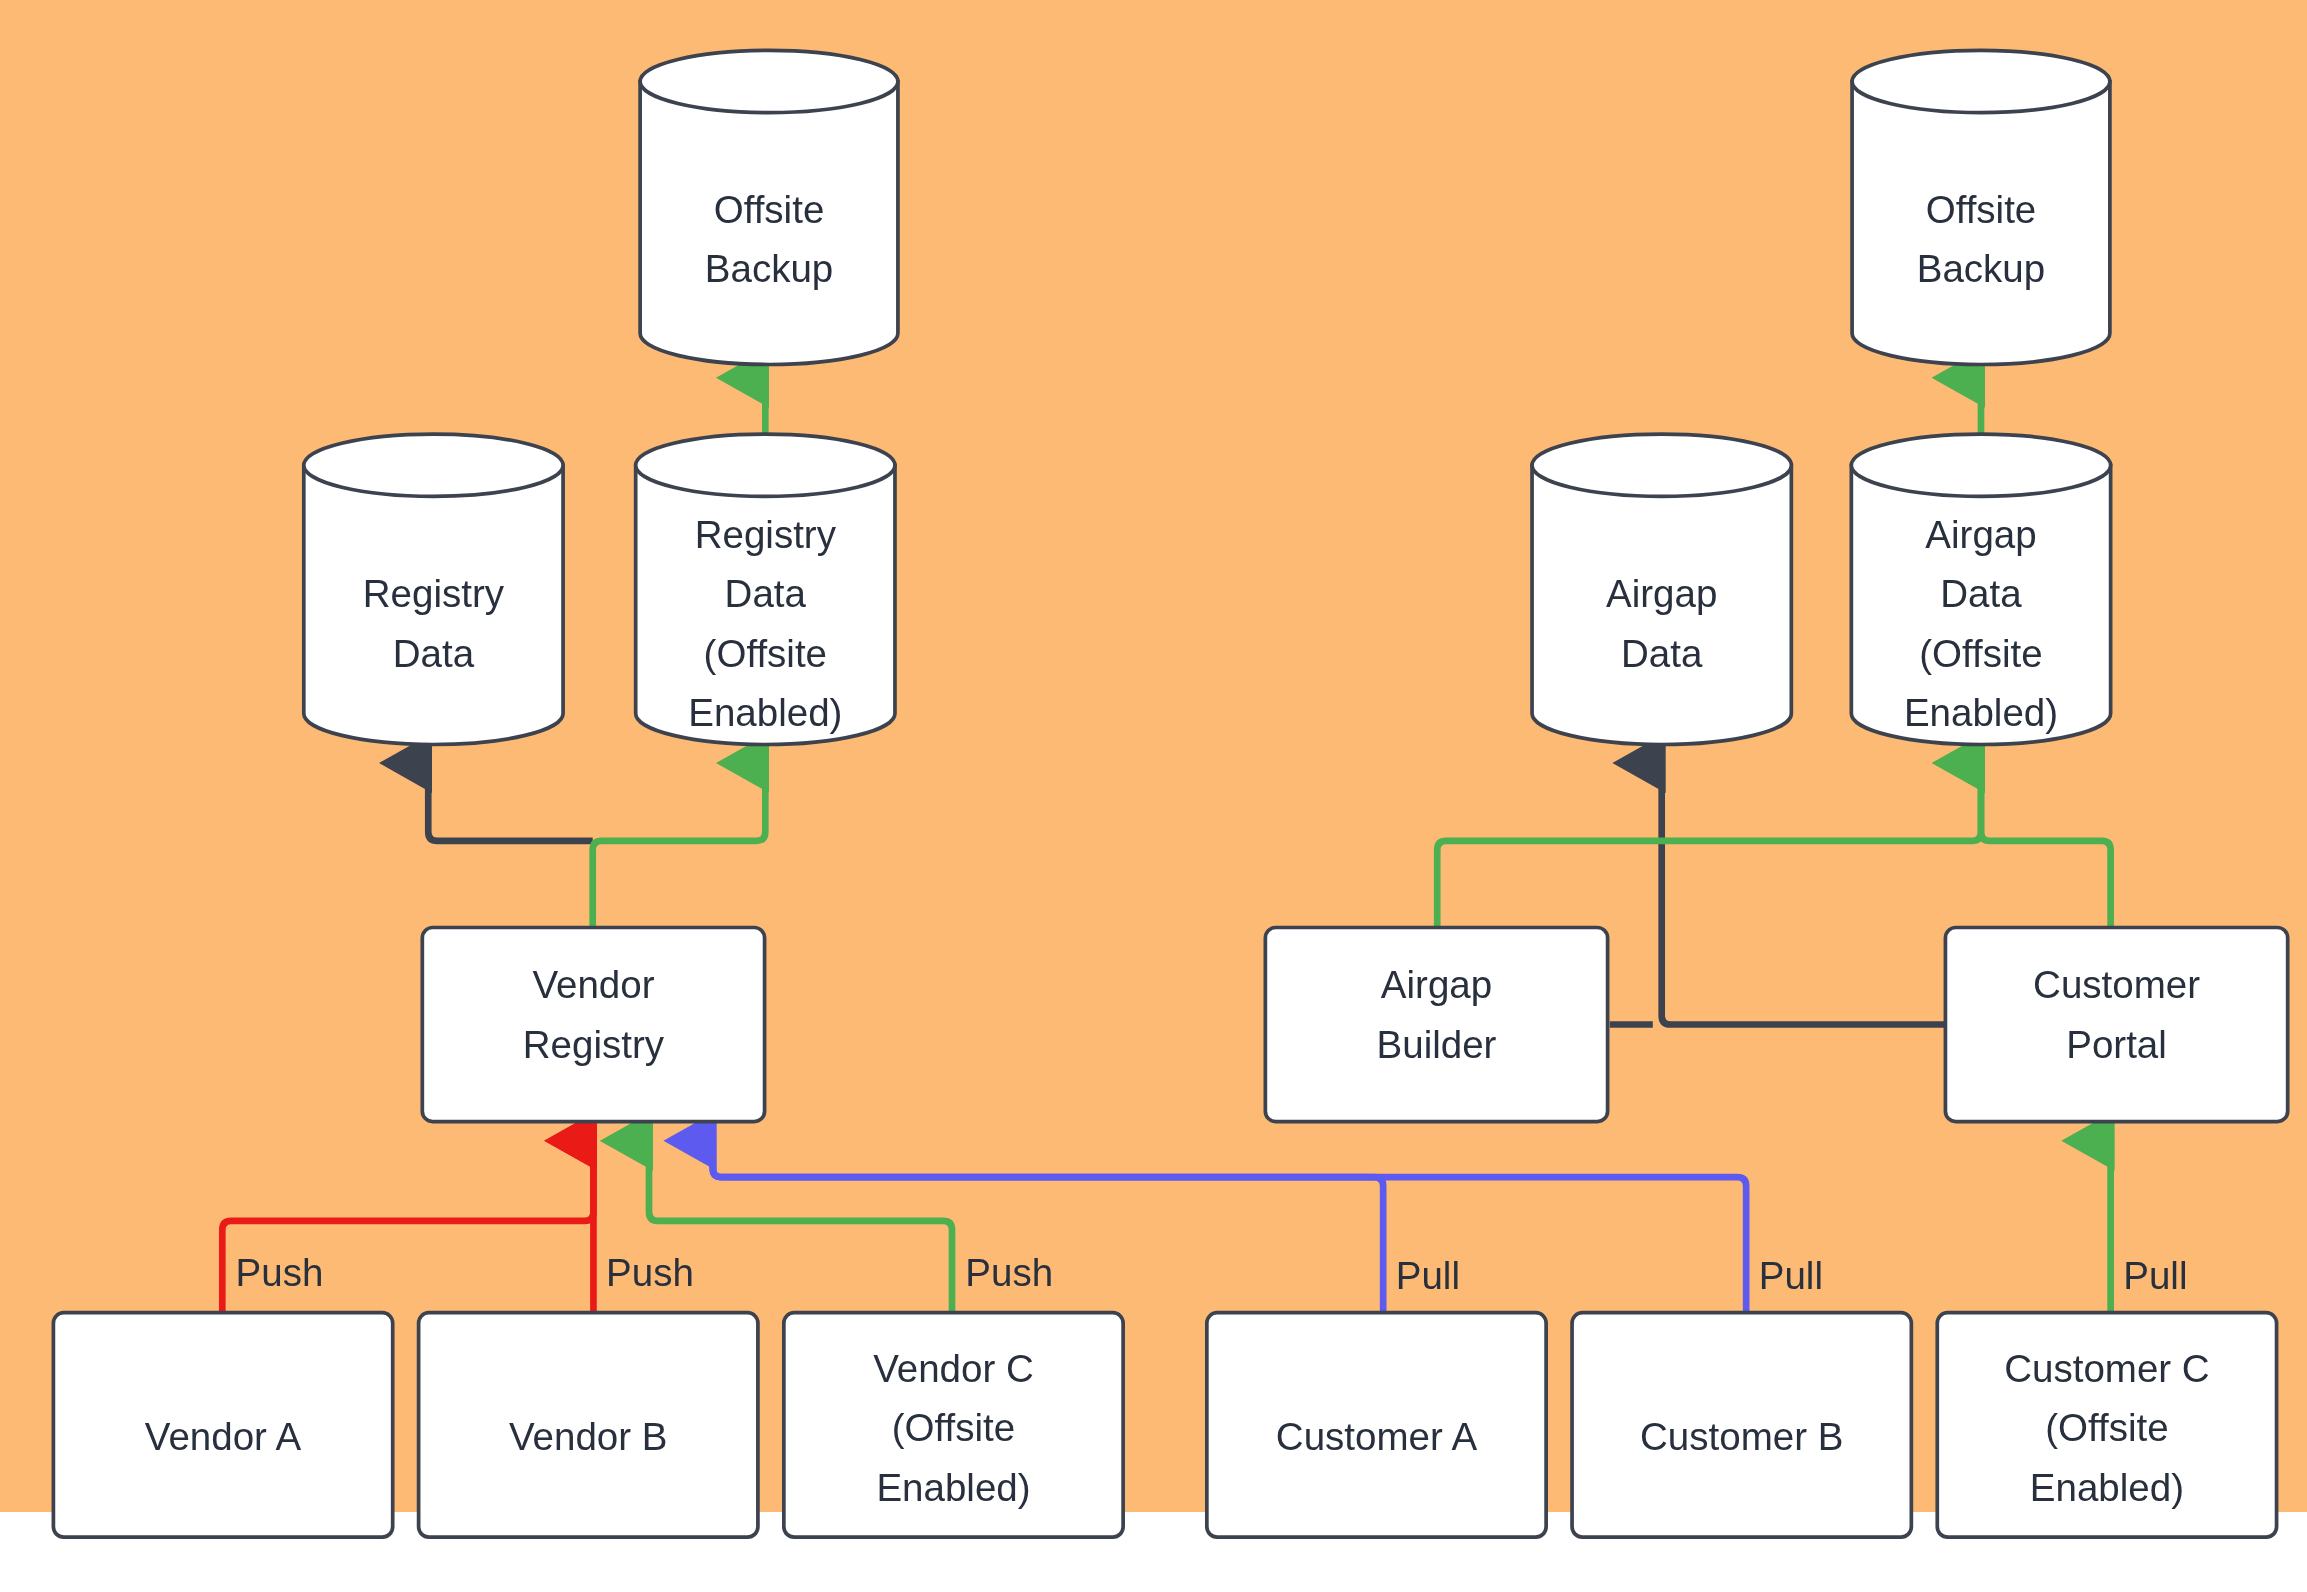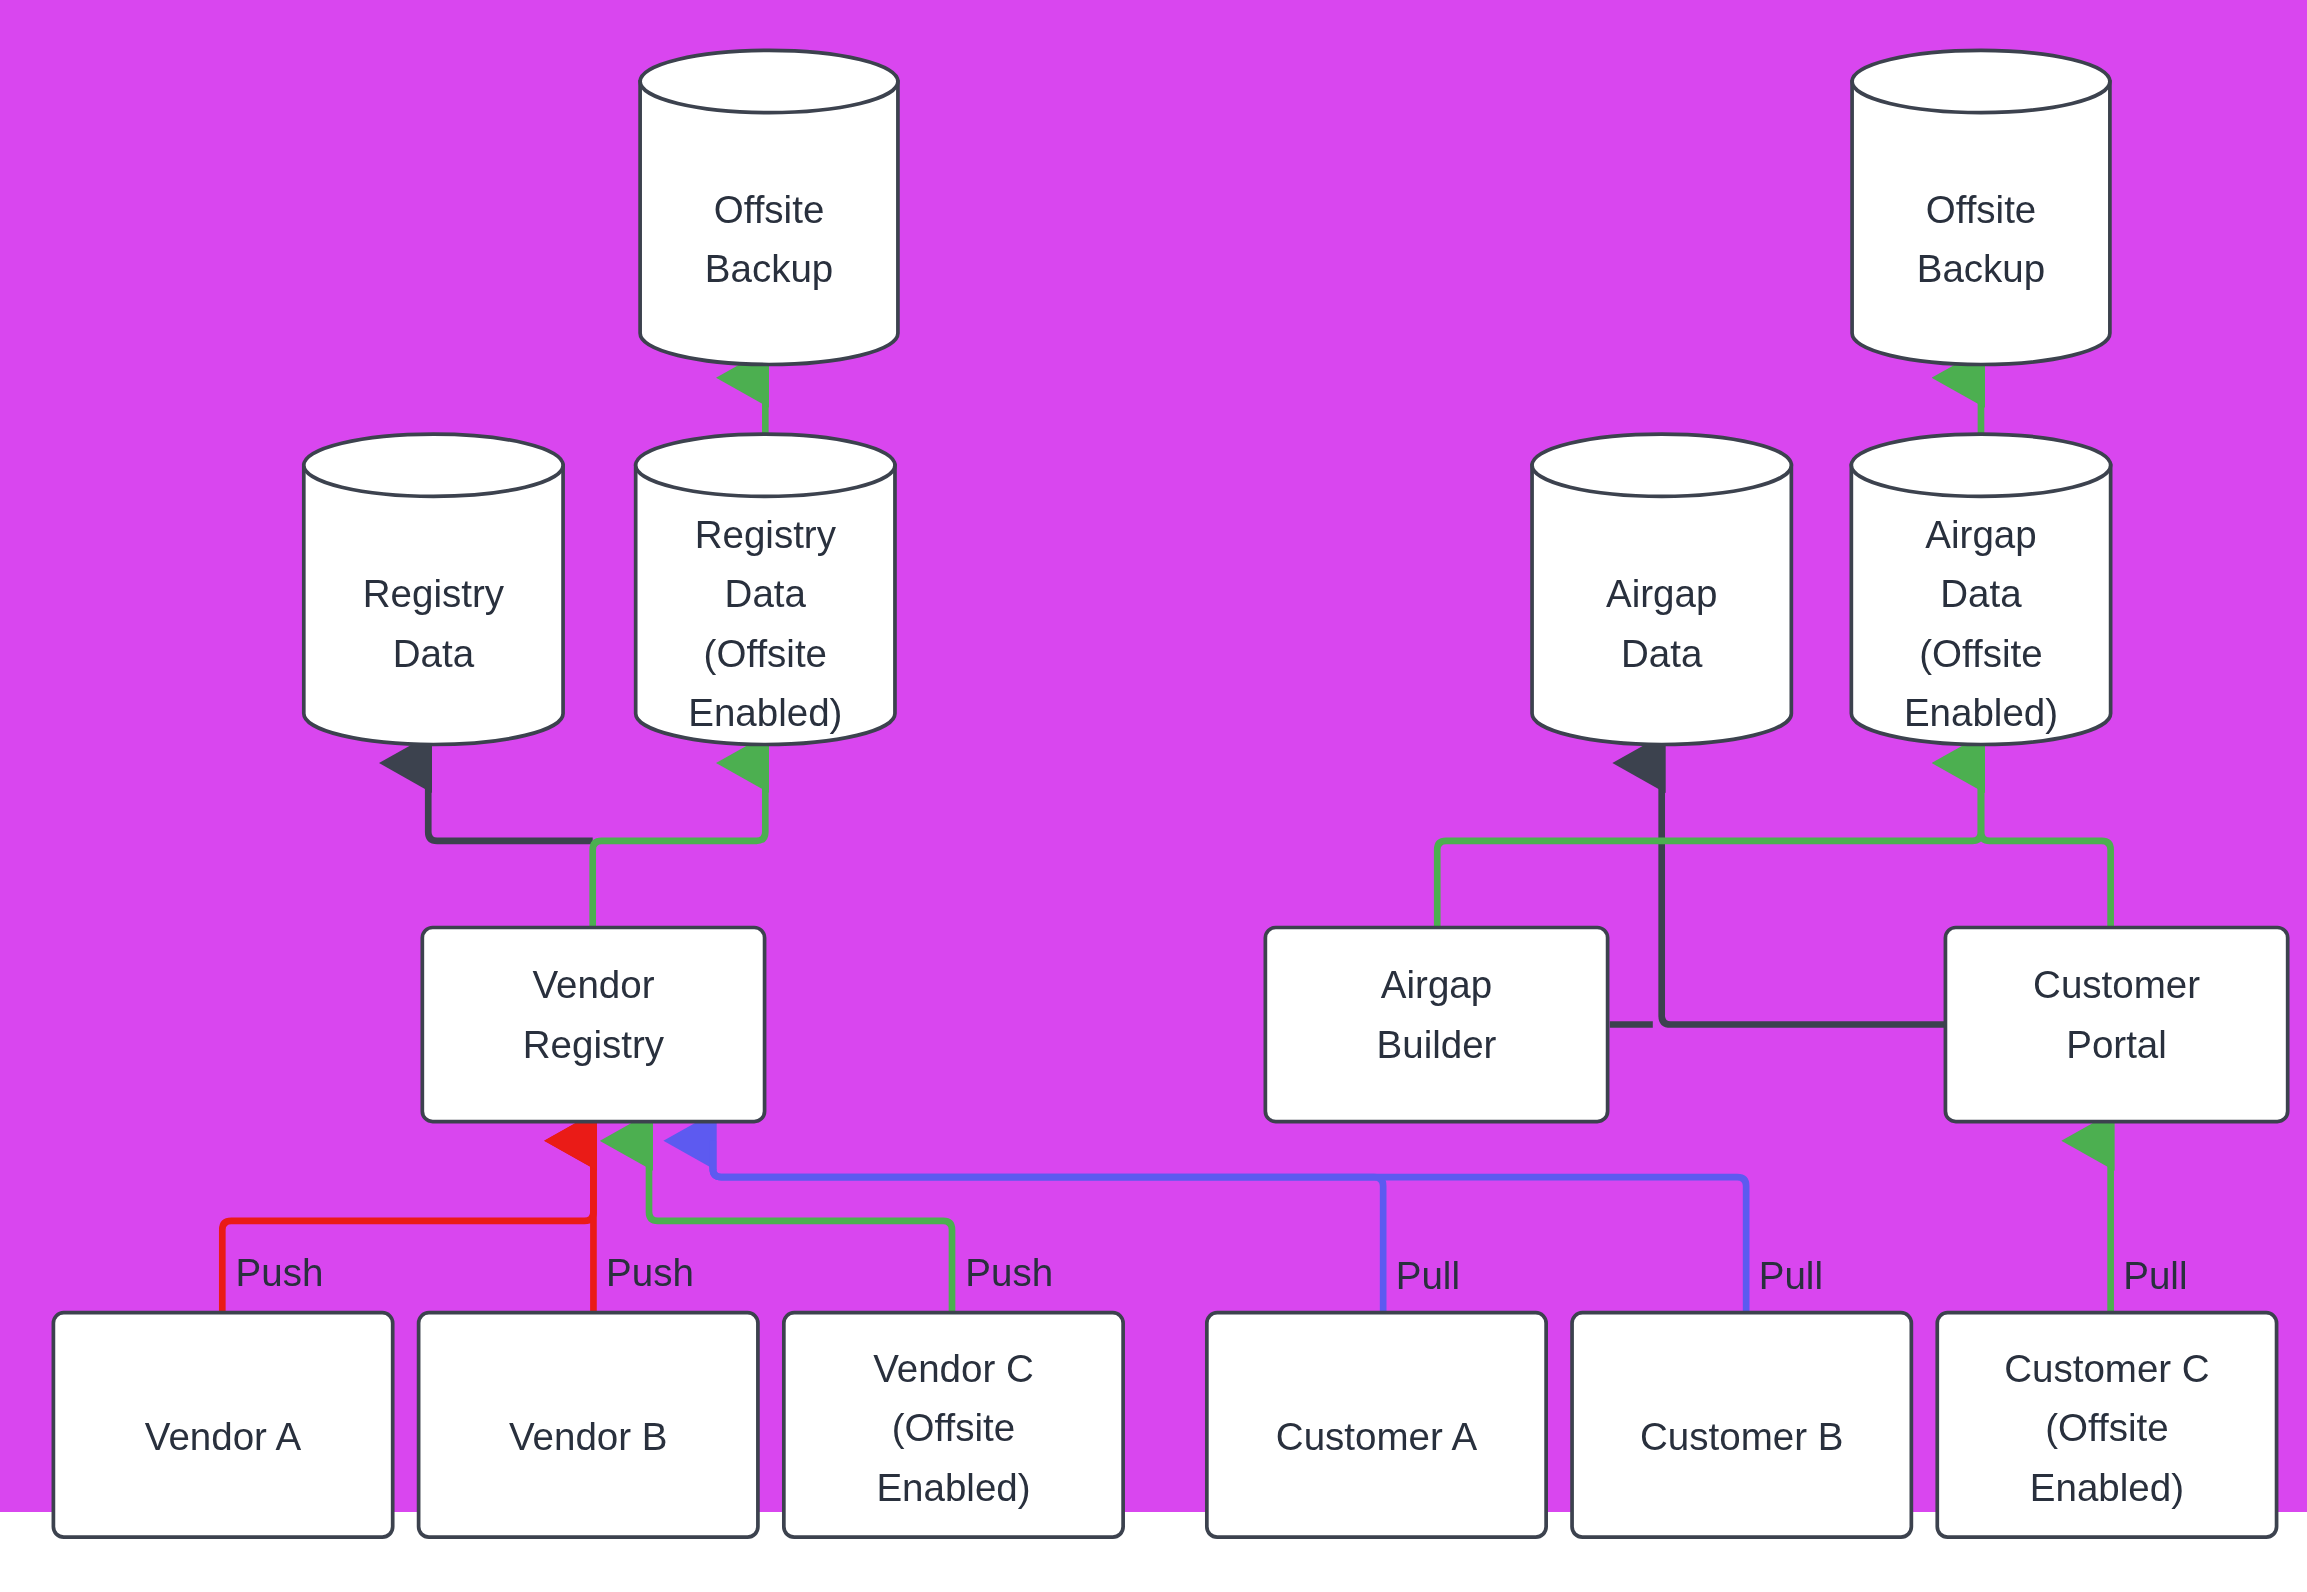--- a/index.html
+++ b/index.html
@@ -11,21 +11,21 @@
   body {
     width: 2307px;
     height: 1592px;
     overflow: hidden;
     font-family: "Liberation Sans", sans-serif;
   }
   #diagram-root {
     position: relative;
     width: 2307px;
     height: 1512px;
-    background: #d946ef;
+    background: #fdba74;
   }
   svg#diagram-svg {
     display: block;
     width: 2307px;
     height: 1592px;
   }
   .node-shape {
     fill: #ffffff;
     stroke: #3c424e;
     stroke-width: 5;

